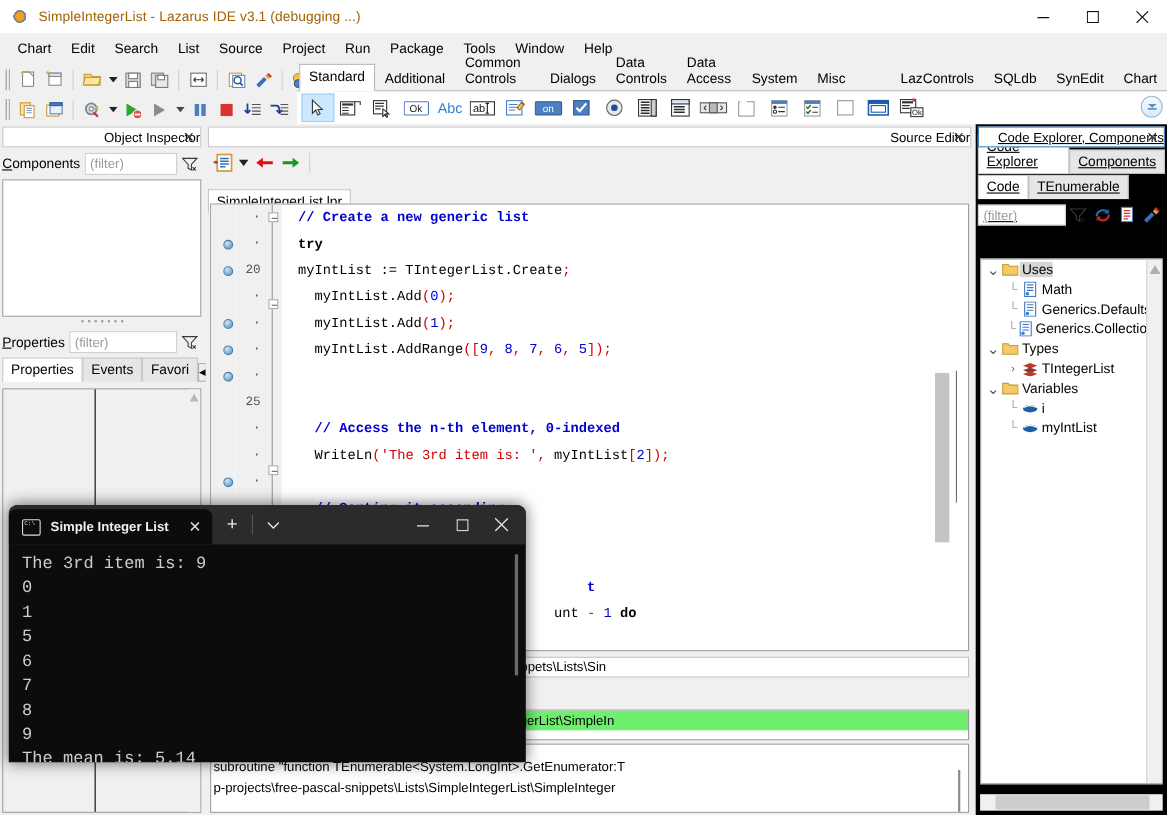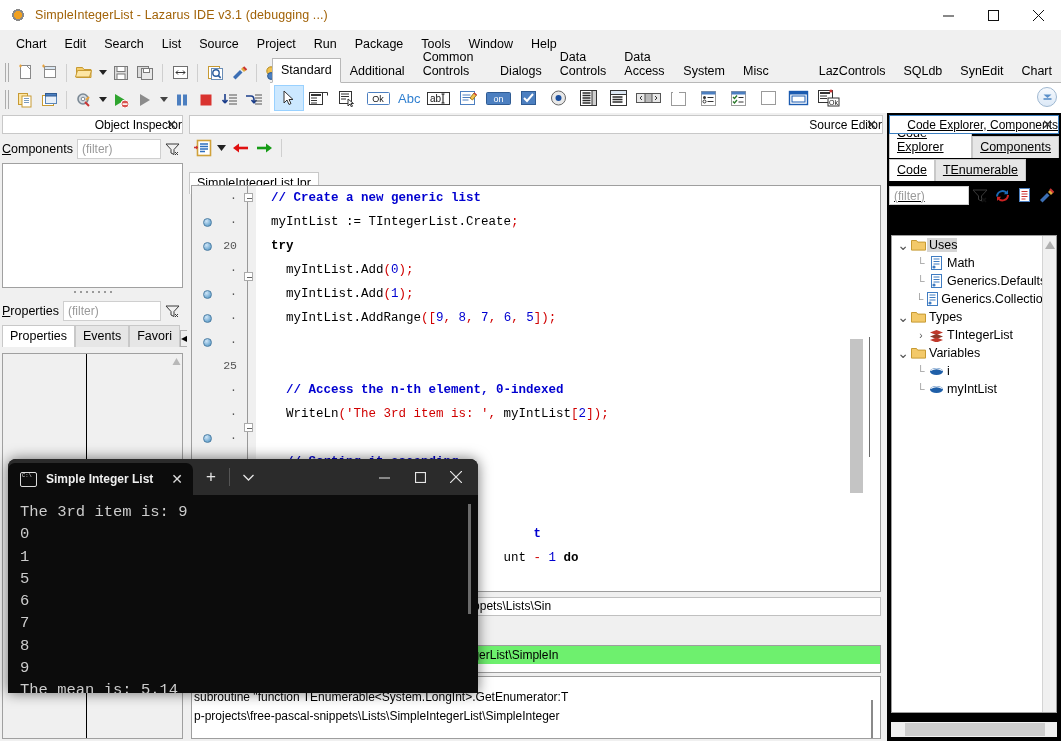--- a/index.html
+++ b/index.html
@@ -722,22 +722,22 @@
             <div class="foldbox"></div>
           </div>
           <div style="height: 24px;"></div>
           <div style="height: 24px;"></div>
           <div style="height: 24px;">
             <div class="foldbox"></div>
           </div>
         </div>
       <div id="code">
           <div class="crow"><span class="cm">  // Create a new generic list</span></div>
+          <div class="crow"><span class="kw">  try</span></div>
           <div class="crow"><span class="pl">  myIntList := TIntegerList.Create</span><span class="pn">;</span></div>
-          <div class="crow"><span class="kw">  try</span></div>
           <div class="crow"><span class="pl">    myIntList.Add</span><span class="pn">(</span><span class="num">0</span><span class="pn">);</span></div>
           <div class="crow"><span class="pl">    myIntList.Add</span><span class="pn">(</span><span class="num">1</span><span class="pn">);</span></div>
           <div class="crow"><span class="pl">    myIntList.AddRange</span><span class="pn">([</span><span class="num">9</span><span class="pn">, </span><span class="num">8</span><span class="pn">, </span><span class="num">7</span><span class="pn">, </span><span class="num">6</span><span class="pn">, </span><span class="num">5</span><span class="pn">]);</span></div>
           <div class="crow">&nbsp;</div>
           <div class="crow">&nbsp;</div>
           <div class="crow"><span class="cm">    // Access the n-th element, 0-indexed</span></div>
           <div class="crow"><span class="pl">    WriteLn</span><span class="pn">(</span><span class="str">'The 3rd item is: '</span><span class="pn">, </span><span class="pl">myIntList</span><span class="pn">[</span><span class="num">2</span><span class="pn">]);</span></div>
           <div class="crow">&nbsp;</div>
           <div class="crow"><span class="cm">    // Sorting it ascending</span></div>
           <div class="crow"><span class="pl">    myIntList.Sort</span><span class="pn">;</span></div>

